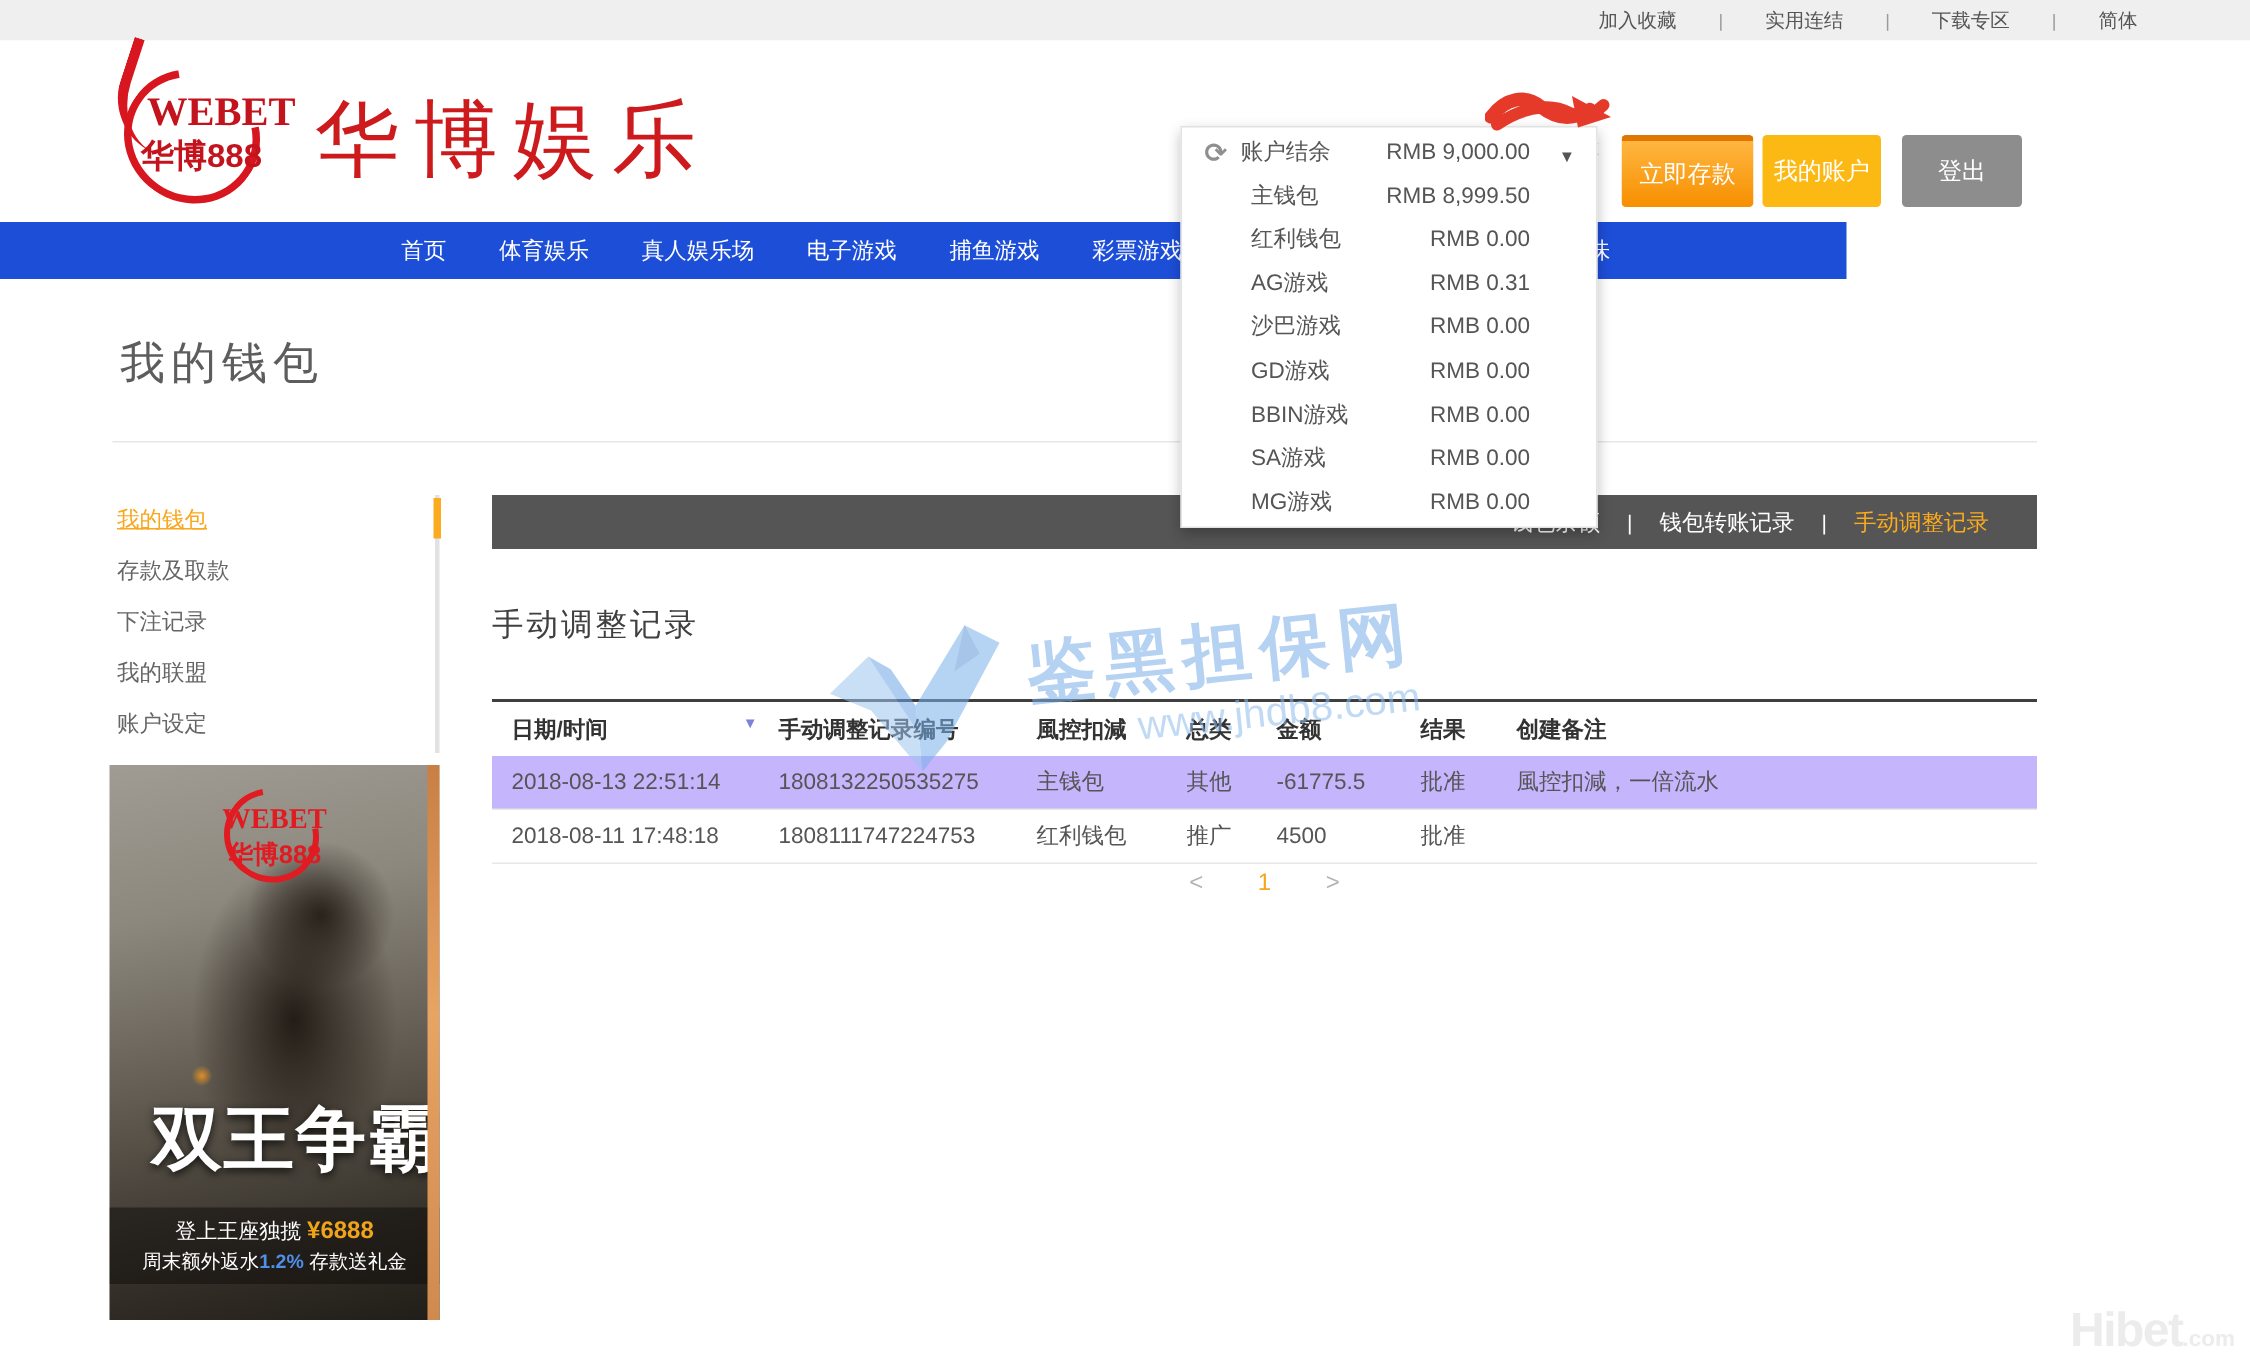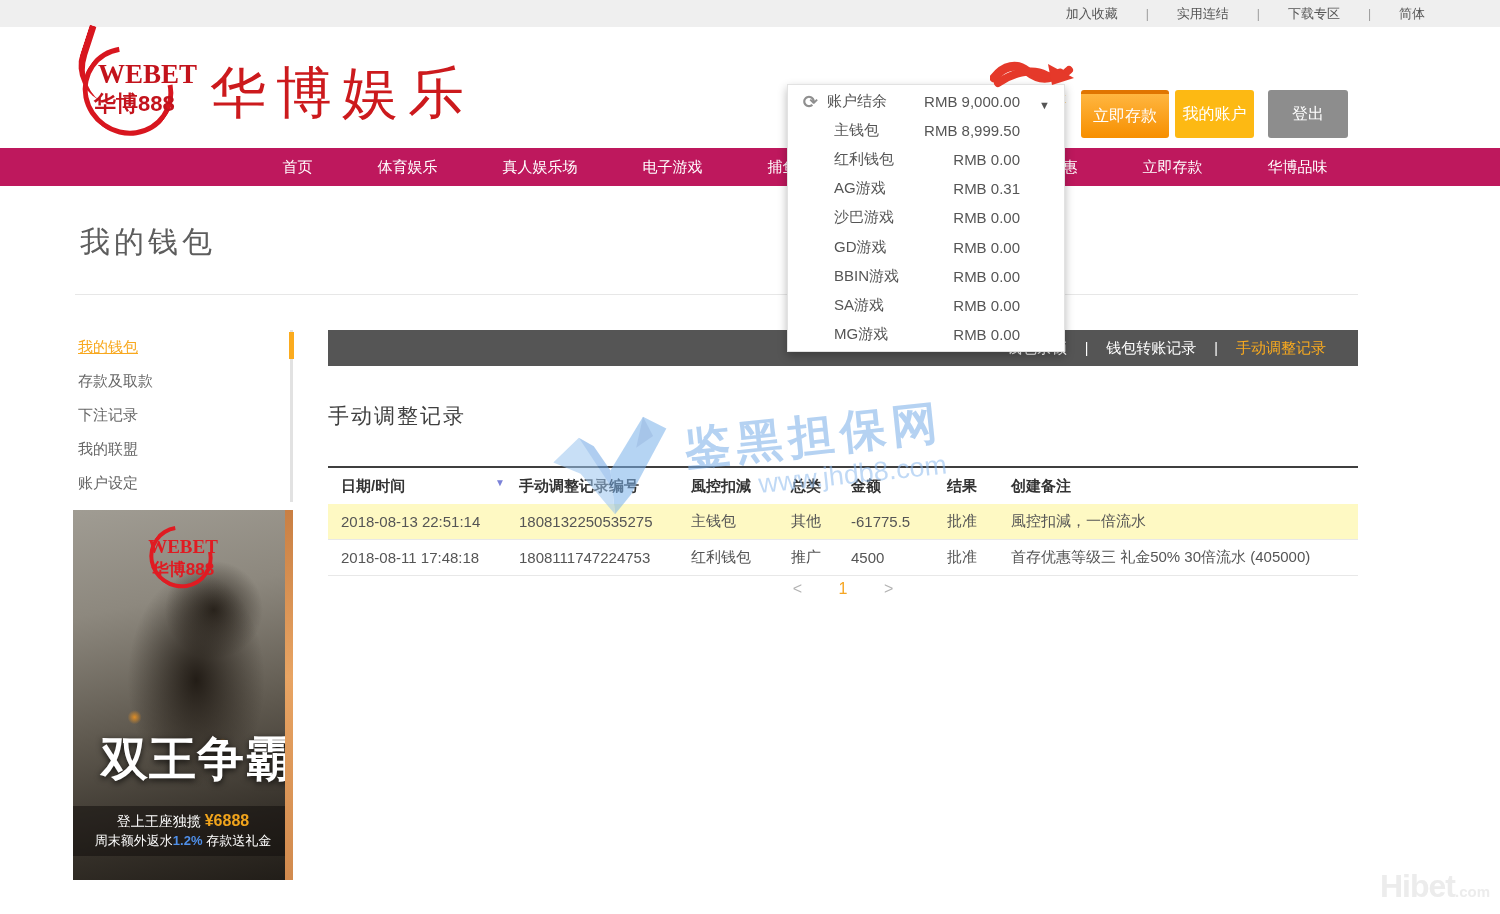--- a/index.html
+++ b/index.html
@@ -47,21 +47,21 @@
   }
   .hbtn {
     position:absolute; top:63px; height:48px; border:none; border-radius:3px;
     color:#ffffff; font-size:16px; cursor:pointer; font-family:inherit;
   }
   .btn-deposit { left:1081px; width:88px; background:linear-gradient(#ffb640,#f78f00); border-top:4px solid #e07500; }
   .btn-account { left:1175px; width:79px; background:#fdb913; }
   .btn-logout  { left:1268px; width:80px; background:#8d8d8d; }
   
   .mainnav {
-    position:absolute; left:0; top:148px; width:1500px; height:38px; background:#be185d;
+    position:absolute; left:0; top:148px; width:1231px; height:38px; background:#1d4ed8;
     display:flex; align-items:center; justify-content:space-around;
     padding:0 140px 0 250px;
   }
   .mainnav .navitem { color:#ffffff; font-size:15px; cursor:pointer; white-space:nowrap; }
   
   .page-title {
     position:absolute; left:80px; top:222px; font-size:30px; color:#5d5d5d; letter-spacing:4px;
   }
   .title-rule { position:absolute; left:75px; top:294px; width:1283px; height:1px; background:#e7e7e7; }
   
@@ -120,21 +120,21 @@
   .section-title { position:absolute; left:328px; top:402px; font-size:21px; color:#404040; letter-spacing:2px; }
   
   .table { position:absolute; left:328px; top:466px; width:1030px; border-top:2px solid #3f3f3f; }
   .t-row {
     display:grid; grid-template-columns:178px 172px 100px 60px 96px 64px 1fr;
     padding-left:13px; align-items:center; height:36px; font-size:15px;
   }
   .t-head { font-weight:700; color:#333; }
   .t-head .sort { float:right; margin-right:14px; color:#7b82d8; font-size:10px; cursor:pointer; }
   .t-body .t-row { color:#555; border-bottom:1px solid #e8e8e8; }
-  .t-body .t-row.odd { background:#fef9c3; }
+  .t-body .t-row.odd { background:#c4b5fd; }
   
   .pagination {
     position:absolute; left:328px; top:580px; width:1030px; text-align:center; font-size:16px;
   }
   .pagination span { margin:0 16px; cursor:pointer; }
   .pg-arrow { color:#b3b3b3; }
   .pg-cur { color:#f6a623; }
   
   .dropdown {
     position:absolute; left:787px; top:84px; width:278px; height:268px;
@@ -263,21 +263,20 @@
       <div>批准</div>
       <div>風控扣減，一倍流水</div>
     </div>
     <div class="t-row">
       <div>2018-08-11 17:48:18</div>
       <div>1808111747224753</div>
       <div>红利钱包</div>
       <div>推广</div>
       <div>4500</div>
       <div>批准</div>
-      <div>首存优惠等级三 礼金50% 30倍流水 (405000)</div>
     </div>
   </div>
 </div>
 
 <div class="pagination">
   <span class="pg-arrow">&lt;</span>
   <span class="pg-cur">1</span>
   <span class="pg-arrow">&gt;</span>
 </div>
 

